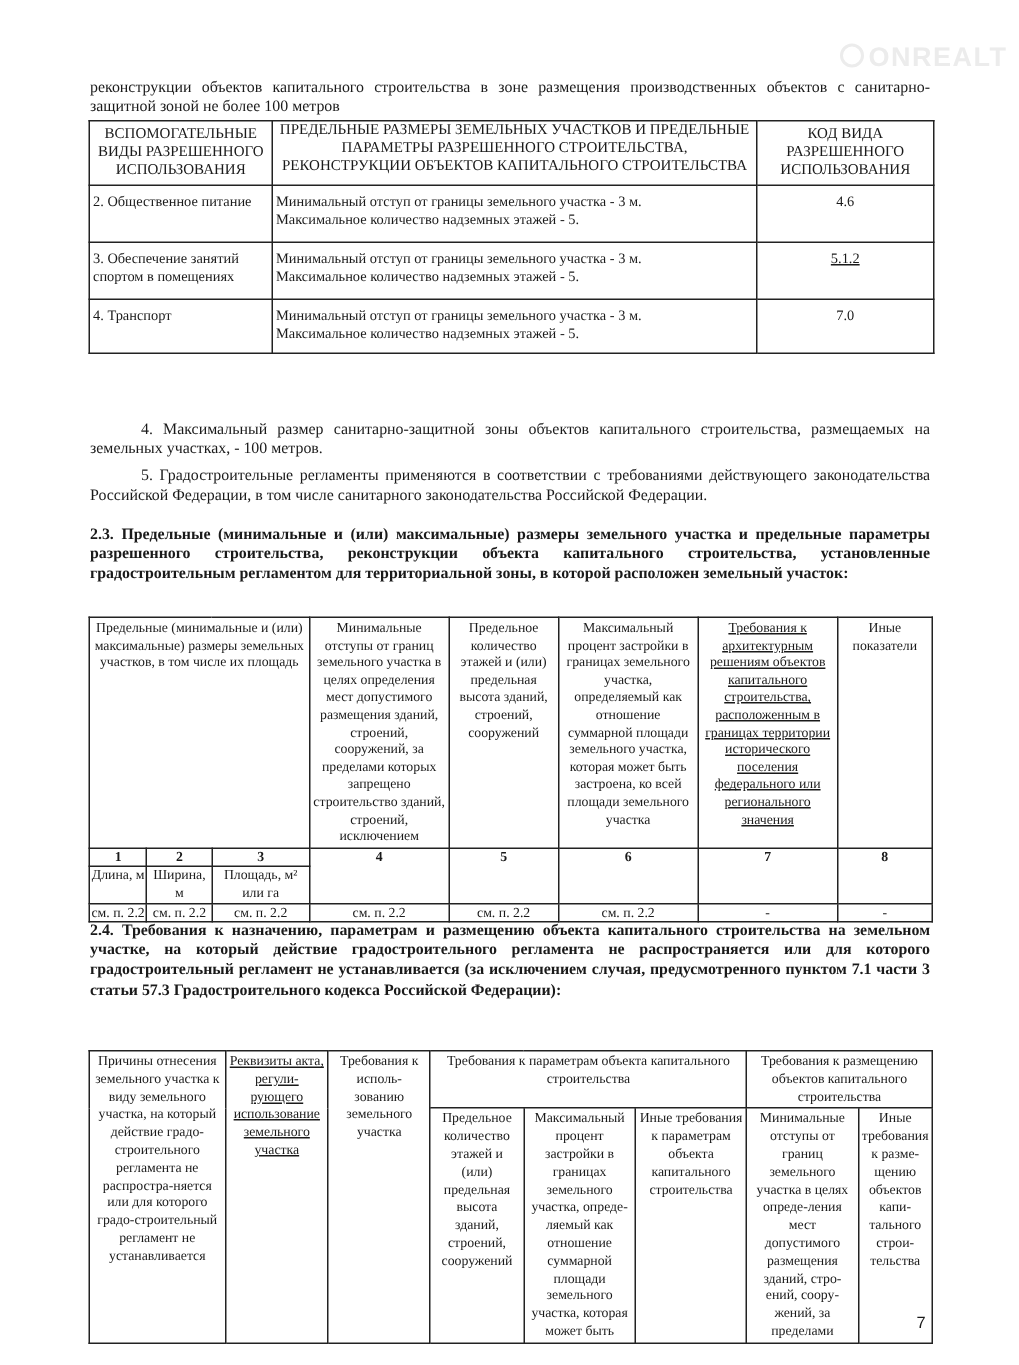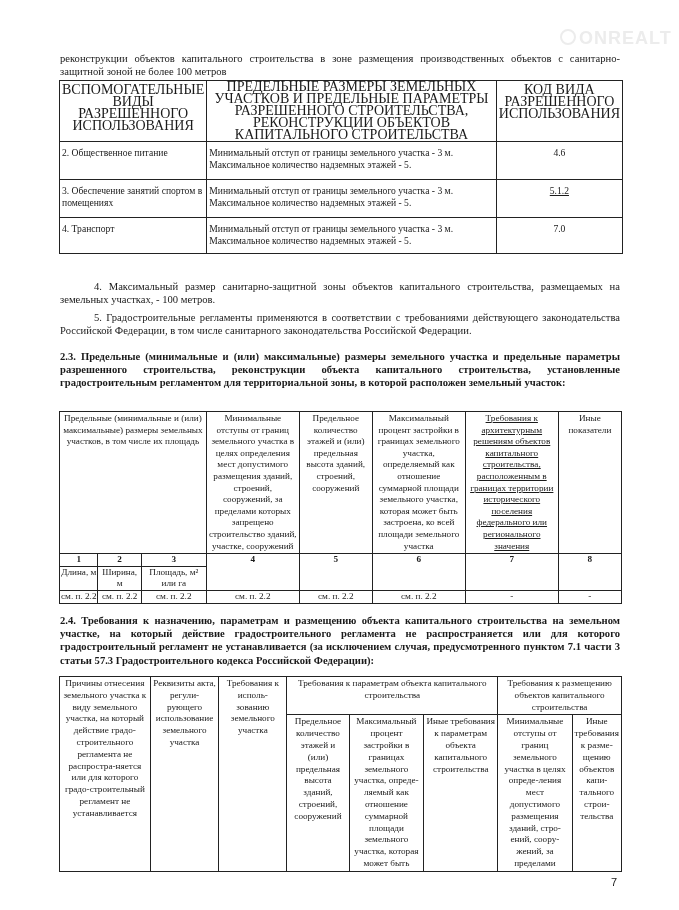--- a/index.html
+++ b/index.html
@@ -10,21 +10,21 @@
   .watermark .house { display: inline-block; width: 12px; height: 12px; border: 2px solid #ececec;
                border-radius: 50%; margin-right: 3px; vertical-align: -1px; }
   .p { position: absolute; left: 60px; width: 560px; font-size: 10.6px; line-height: 13.2px; text-align: justify; }
   .p.indent { text-indent: 34px; }
   .p.bold { font-weight: bold; }
   table { position: absolute; border-collapse: collapse; font-size: 9.4px; line-height: 11.4px; }
   td, th { border: 1px solid #222; padding: 1px 2px; vertical-align: top; font-weight: normal; }
   .c { text-align: center; }
   .b { font-weight: bold; }
   .t1 td { font-size: 9.6px; line-height: 12px; }
-  .t1 .hdr td { font-size: 14px; text-transform: none; }
+  .t1 .hdr td { font-size: 10px; text-transform: none; }
   .pagenum { position: absolute; left: 611px; top: 876px; font-family: "Liberation Sans", sans-serif; font-size: 11px; }
 </style>
 </head>
 <body>
 
 <div class="watermark"><span class="house"></span><span>ONREALT</span></div>
 
 <div class="p" style="top:52px;">реконструкции объектов капитального строительства в зоне размещения производственных объектов с санитарно-защитной зоной не более 100 метров</div>
 
 <table class="t1" style="left:59px; top:80px; width:564px;">
@@ -63,21 +63,21 @@
 
 <div class="p indent" style="top:280px;">4. Максимальный размер санитарно-защитной зоны объектов капитального строительства, размещаемых на земельных участках, - 100 метров.</div>
 <div class="p indent" style="top:311px;">5. Градостроительные регламенты применяются в соответствии с требованиями действующего законодательства Российской Федерации, в том числе санитарного законодательства Российской Федерации.</div>
 
 <div class="p bold" style="top:350px;">2.3. Предельные (минимальные и (или) максимальные) размеры земельного участка и предельные параметры разрешенного строительства, реконструкции объекта капитального строительства, установленные градостроительным регламентом для территориальной зоны, в которой расположен земельный участок:</div>
 
 <table style="left:59px; top:411px; width:563px; font-size:9.2px; line-height:11.6px;">
   <tbody>
       <tr>
     <td class="c" colspan="3" style="width:135px;">Предельные (минимальные и (или) максимальные) размеры земельных участков, в том числе их площадь</td>
-    <td class="c" style="width:88px;">Минимальные отступы от границ земельного участка в целях определения мест допустимого размещения зданий, строений, сооружений, за пределами которых запрещено строительство зданий, участке, сооружений</td>
+    <td class="c" style="width:88px;">Минимальные отступы от границ земельного участка в целях определения мест допустимого размещения зданий, строений, сооружений, за пределами которых запрещено строительство зданий, строений, исключением</td>
     <td class="c" style="width:68px;">Предельное количество этажей и (или) предельная высота зданий, строений, сооружений</td>
     <td class="c" style="width:88px;">Максимальный процент застройки в границах земельного участка, определяемый как отношение суммарной площади земельного участка, которая может быть застроена, ко всей площади земельного участка</td>
     <td class="c" style="width:88px;text-decoration:underline;">Требования к архитектурным решениям объектов капитального строительства, расположенным в границах территории исторического поселения федерального или регионального значения</td>
     <td class="c">Иные показатели</td>
   </tr>
   <tr class="b">
     <td class="c b" style="padding:0;">1</td>
     <td class="c b" style="padding:0;">2</td>
     <td class="c b" style="padding:0;">3</td>
     <td class="c b" rowspan="2" style="padding:0;">4</td>
@@ -99,25 +99,25 @@
     <td class="c" style="padding:0;">см. п. 2.2</td>
     <td class="c" style="padding:0;">см. п. 2.2</td>
     <td class="c" style="padding:0;">-</td>
     <td class="c" style="padding:0;">-</td>
   </tr>
 </tbody>
   </table>
 
 <div class="p bold" style="top:614px;">2.4. Требования к назначению, параметрам и размещению объекта капитального строительства на земельном участке, на который действие градостроительного регламента не распространяется или для которого градостроительный регламент не устанавливается (за исключением случая, предусмотренного пунктом 7.1 части 3 статьи 57.3 Градостроительного кодекса Российской Федерации):</div>
 
-<table style="left:59px; top:676px; width:563px; height:186px; font-size:9.2px; line-height:11.8px;">
+<table style="left:59px; top:700px; width:563px; height:186px; font-size:9.2px; line-height:11.8px;">
   <tbody>
       <tr>
     <td class="c" rowspan="2" style="width:87px;">Причины отнесения земельного участка к виду земельного участка, на который действие градо-строительного регламента не распростра-няется или для которого градо-строительный регламент не устанавливается</td>
-    <td class="c" rowspan="2" style="width:64px;">Реквизиты акта, регули-рующего использование земельного участка</td>
+    <td class="c" rowspan="2" style="width:64px;text-decoration:underline;">Реквизиты акта, регули-рующего использование земельного участка</td>
     <td class="c" rowspan="2" style="width:64px;">Требования к исполь-зованию земельного участка</td>
     <td class="c" colspan="3">Требования к параметрам объекта капитального строительства</td>
     <td class="c" colspan="2">Требования к размещению объектов капитального строительства</td>
   </tr>
   <tr>
     <td class="c" style="width:58px;">Предельное количество этажей и (или) предельная высота зданий, строений, сооружений</td>
     <td class="c" style="width:70px;">Максимальный процент застройки в границах земельного участка, опреде-ляемый как отношение суммарной площади земельного участка, которая может быть</td>
     <td class="c" style="width:70px;">Иные требования к параметрам объекта капитального строительства</td>
     <td class="c" style="width:70px;">Минимальные отступы от границ земельного участка в целях опреде-ления мест допустимого размещения зданий, стро-ений, соору-жений, за пределами</td>
     <td class="c">Иные требования к разме-щению объектов капи-тального строи-тельства</td>

